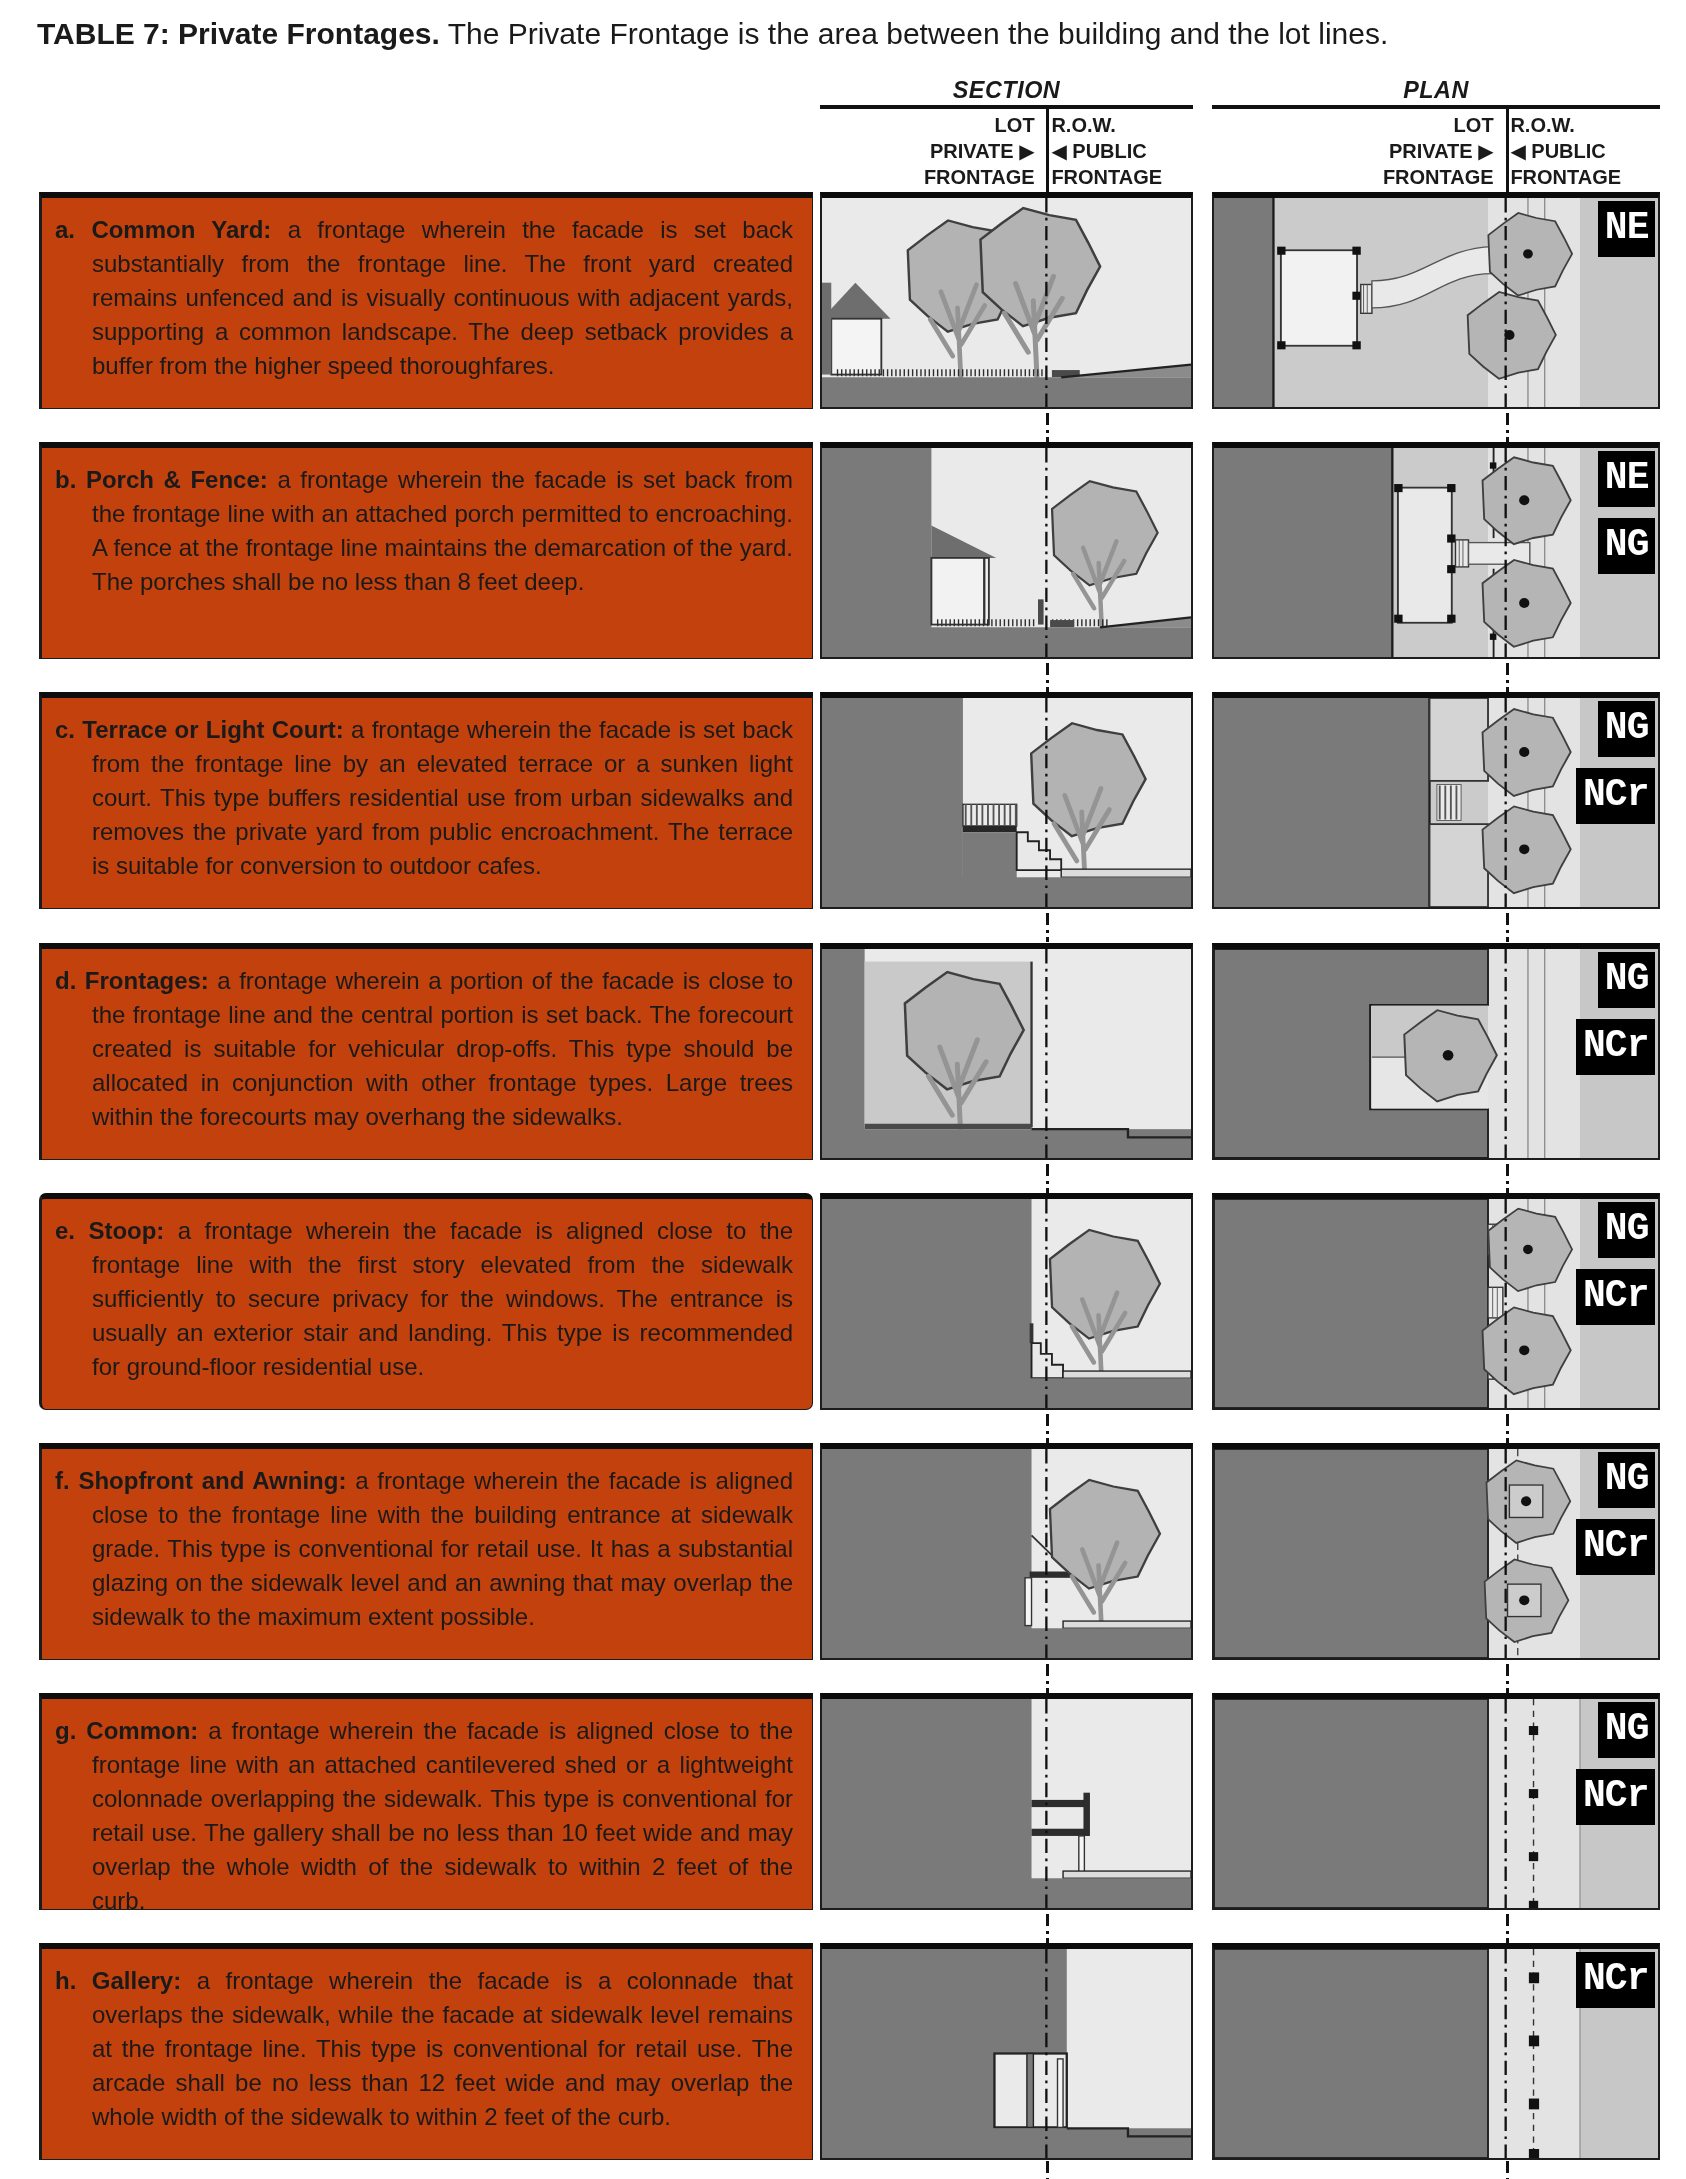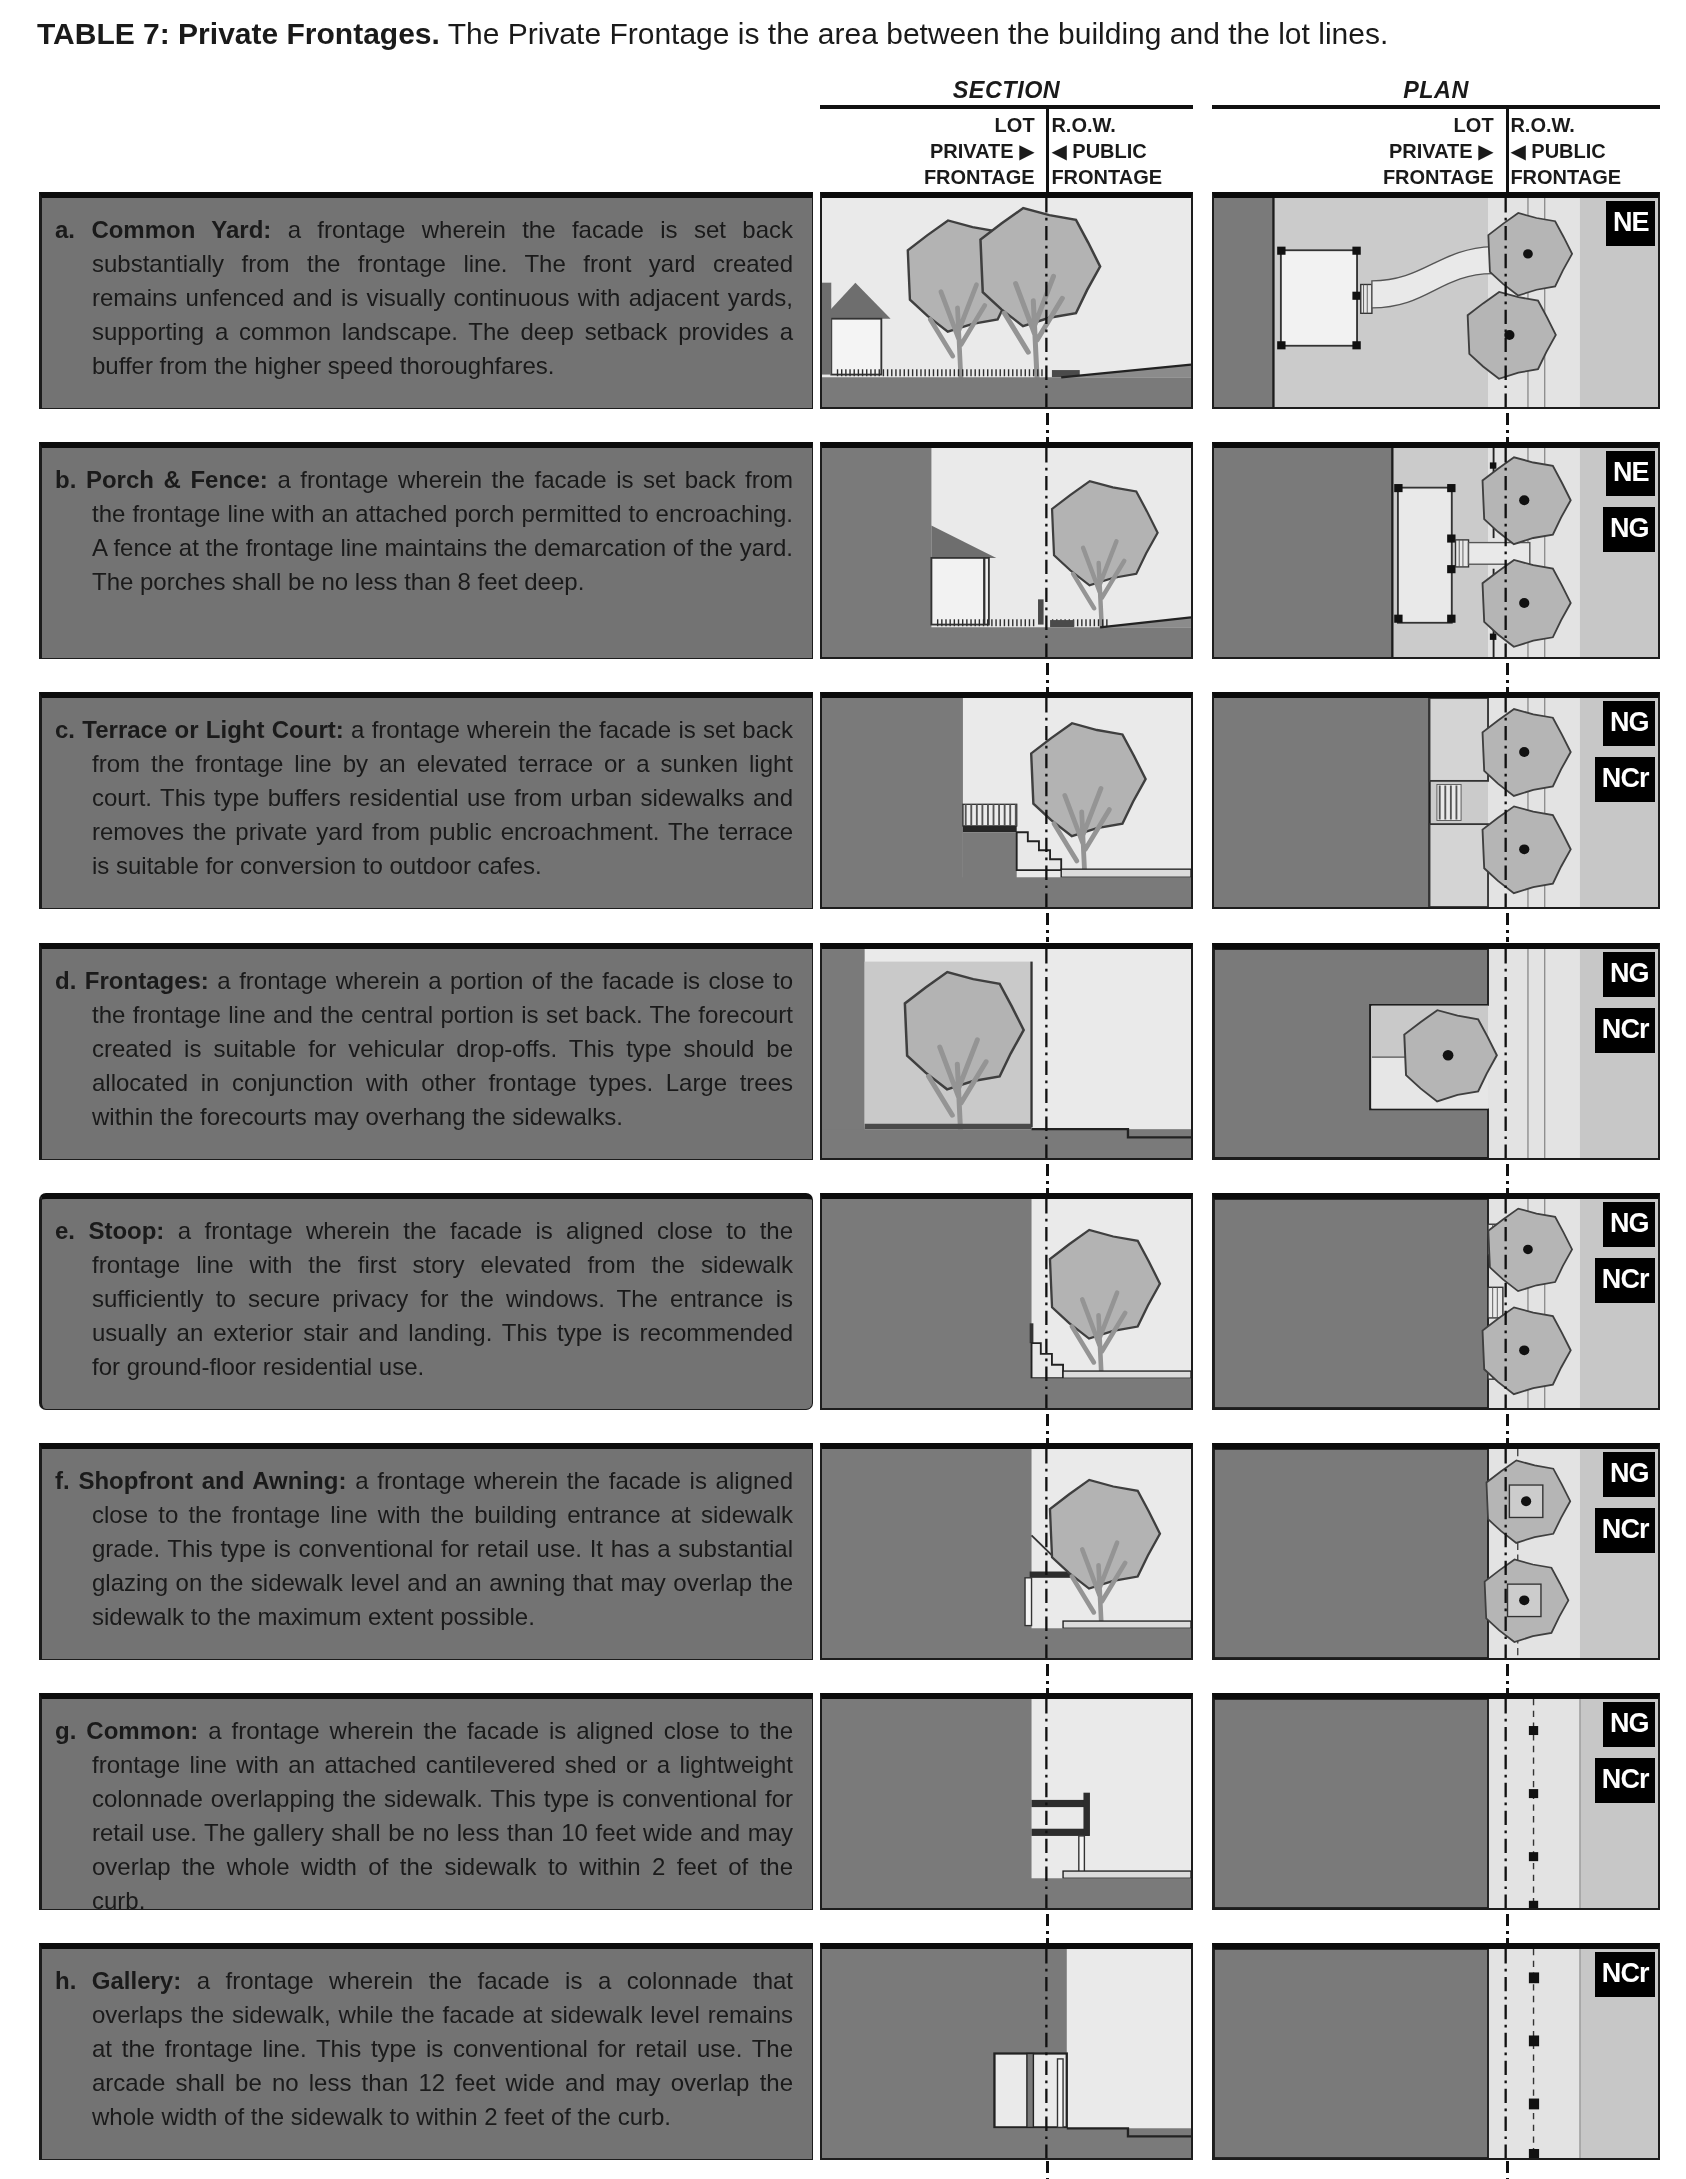--- a/index.html
+++ b/index.html
@@ -17,42 +17,42 @@
   .hdr-rule{top:105px;height:3.7px;background:#111;}
   .collabels{top:112px;display:grid;grid-template-rows:repeat(3,26px);
     font-size:20px;font-weight:bold;line-height:26px;}
   .collabels .l{text-align:right;padding-right:8.4px;}
   .collabels .r{text-align:left;padding-left:8.4px;}
   .vline{width:2.8px;background:#111;}
   .gapline{width:2.8px;
     background:repeating-linear-gradient(to bottom,#111 0 12px,transparent 12px 17px,#111 17px 19.7px,transparent 19.7px 24px);}
   
   .panel{
-    left:39px;width:774px;height:217px;background:#737373;
+    left:39px;width:774px;height:217px;background:#c2410c;
     border:1.9px solid #1c1c1c;border-top:6.6px solid #0d0d0d;border-left:3.7px solid #1c1c1c;
     box-sizing:border-box;padding:15px 19px 9.4px 13px;
   }
   .panel p{
     margin:0;font-size:24px;line-height:34px;text-align:justify;
     padding-left:37px;text-indent:-37px;
   }
   .panel .nm{font-weight:bold;}
   
   .diag{
     box-sizing:border-box;background:#eaeaea;
     border:2.8px solid #1d1d1d;border-top:6.6px solid #0b0b0b;
     height:217px;overflow:hidden;
   }
   .sec{left:820px;width:373px;}
   .pln{left:1212px;width:448px;}
   .dg{display:block;width:100%;height:100%;}
   
   .badges{position:absolute;top:2.8px;right:2.8px;display:flex;flex-direction:column;gap:10.3px;align-items:flex-end;}
-  .badge{background:#000;color:#fff;font-weight:bold;font-size:27px;line-height:1;
-    padding:8.4px 6.6px 10.3px 6.6px;font-family:Liberation Sans, sans-serif;letter-spacing:-0.9px;}
+  .badge{background:#000;color:#fff;font-weight:bold;font-size:38px;line-height:1;
+    padding:8.4px 6.6px 10.3px 6.6px;font-family:Liberation Mono, monospace;letter-spacing:-0.9px;}
   .badge:empty{display:none;}
 </style>
 </head>
 <body>
 
 <svg width="0" height="0" style="position:absolute" aria-hidden="true">
   <defs>
     <path id="canopy" d="M50,0 L39.6,19.3 L30.8,38.1 L9.7,41.9 L-11.2,48.7 L-28.3,35 L-43.1,21 L-44,0 L-44.9,-21.9 L-28.3,-35 L-11,-47.7 L9.7,-41.9 L30.8,-38.1 L40.4,-19.7 Z"></path>
     <g id="tree-s">
       <use href="#canopy" fill="#b3b3b3" stroke="#3f3f3f" stroke-width="2"></use>

